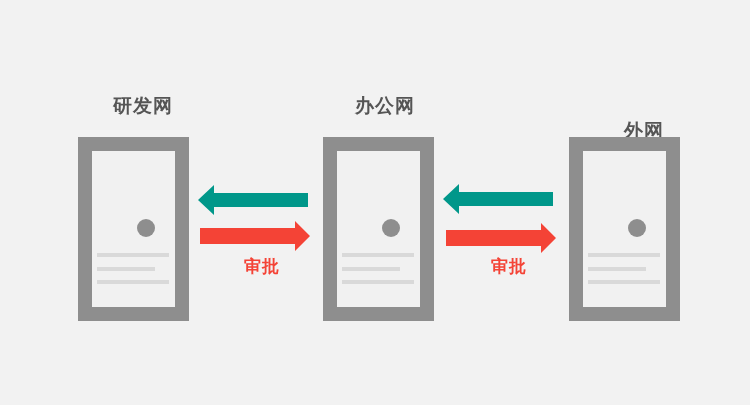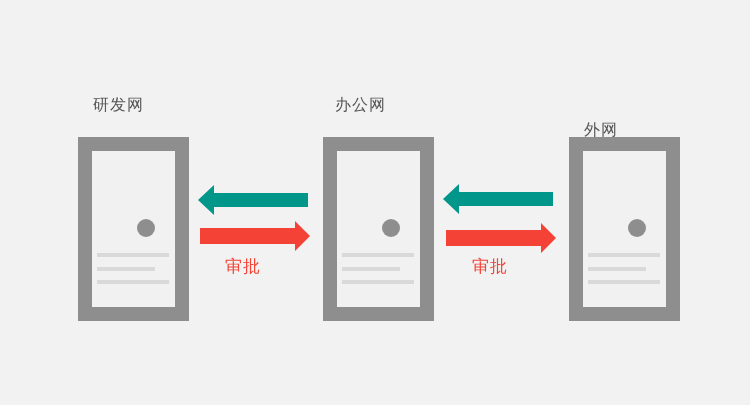--- a/index.html
+++ b/index.html
@@ -5,24 +5,24 @@
   html, body { margin: 0; padding: 0; }
   body {
     width: 750px; height: 405px;
     background: #f2f2f2;
     position: relative;
     overflow: hidden;
     font-family: "DejaVu Sans", "Liberation Sans", sans-serif;
   }
   .label {
     position: absolute;
-    font-size: 16px;
-    font-weight: normal;
+    font-size: 19px;
+    font-weight: bold;
     color: #555555;
-    text-align: left;
+    text-align: right;
     line-height: 22px;
     letter-spacing: 1px;
   }
   .server {
     position: absolute;
     width: 111px; height: 184px;
     background: #8e8e8e;
   }
   .server .inner {
     position: absolute;
@@ -40,23 +40,24 @@
   .server .line {
     position: absolute;
     height: 4px;
     background: #d9d9d9;
     left: 5px;
   }
   .arrow { position: absolute; }
   .approve {
     position: absolute;
     font-size: 17px;
-    font-weight: normal;
+    font-weight: bold;
     line-height: 20px;
     letter-spacing: 1px;
+    margin-left: 19px;
   }
 </style>
 </head>
 <body>
 
 <div class="label" style="left:93px; top:94px; width:80px;">研发网</div>
 <div class="label" style="left:335px; top:94px; width:80px;">办公网</div>
 <div class="label" style="left:584px; top:95px; width:80px;margin-top:24px;">外网</div>
 
 <div class="server" style="left:78px; top:137px;">

